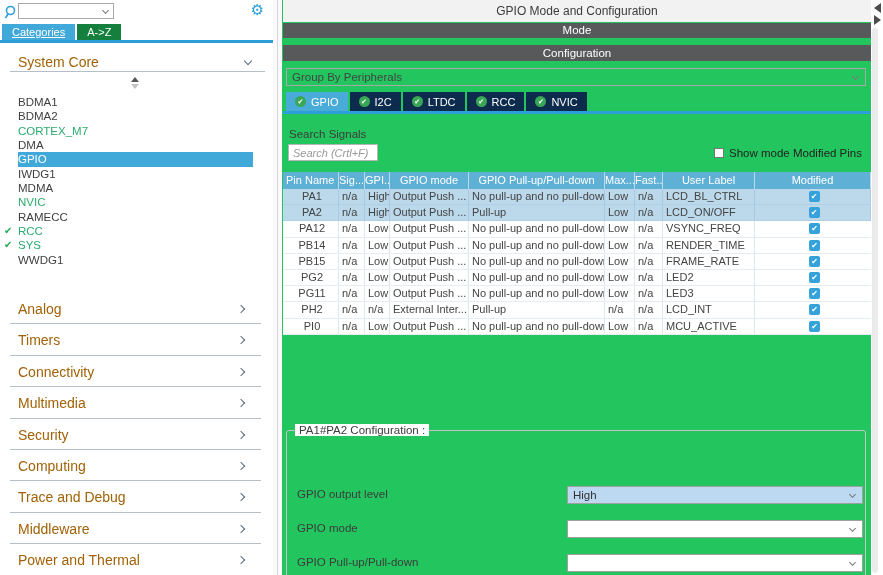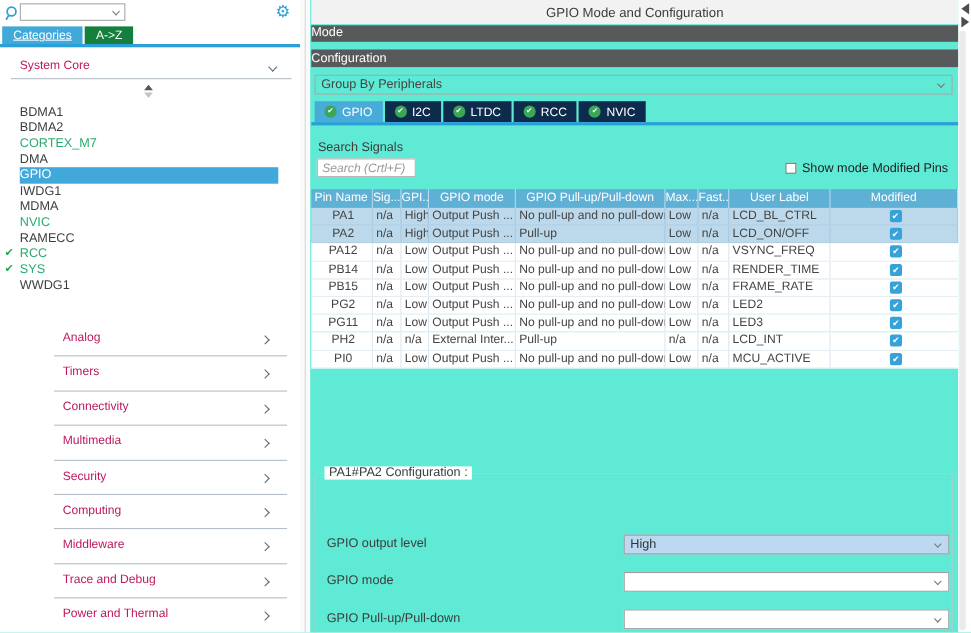--- a/index.html
+++ b/index.html
@@ -15,59 +15,59 @@
            border:1px solid #a9a9a9; background:#fff; }
   .combo .chev { position:absolute; right:5px; top:4px; }
   .gear { position:absolute; right:9px; top:1px; color:#2d9fd8; font-size:15px; cursor:pointer; }
   .lp-tabs { position:absolute; top:24px; left:0; right:0; height:16px; display:flex; gap:2px; padding-left:2px; }
   .lp-tab { padding:0 10px; color:#fff; font-size:11px; line-height:16px; cursor:pointer; }
   .lp-tab.cat { background:#41a8da;text-decoration:underline; }
   .lp-tab.az  { background:#15803d; }
   .blue1 { position:absolute; top:40px; left:0; width:273px; height:3px; background:#2d9fd8; }
 
   .sect { position:relative; }
-  .sect-label { position:absolute; left:18px; font-size:11px; color:#be185d; }
+  .sect-label { position:absolute; left:18px; font-size:14px; color:#a16207; }
   .syscore { position:absolute; top:50px; left:0; right:0; height:21px; }
   .syscore .sect-label { top:4px; }
   .syscore .chev { position:absolute; right:22px; top:8px; }
   .syscore::after { content:""; position:absolute; left:10px; right:8px; bottom:-1px; border-top:1px solid #b6bfc7; }
   .spinner { position:absolute; top:77px; left:131px; }
   .sp-up { width:0; height:0; border-left:4px solid transparent; border-right:4px solid transparent; border-bottom:5px solid #555; margin-bottom:2px; }
   .sp-dn { width:0; height:0; border-left:4px solid transparent; border-right:4px solid transparent; border-top:5px solid #c4c4c4; }
 
   .plist { position:absolute; top:95px; left:0; right:0; }
   .pitem { position:relative; height:14.33px; line-height:14.33px; font-size:11.5px;
            color:#3f3f3f; padding-left:18px; cursor:pointer; white-space:nowrap; }
   .pitem.green { color:#2bab6f; }
   .pitem.checked { color:#2bab6f; }
   .pitem.sel { background:#41a8da; color:#fff; margin-left:18px; margin-right:20px; padding-left:0; }
   .pitem .chk { position:absolute; left:4px; top:0; color:#21a85a; font-size:10px; }
 
-  .cats { position:absolute; top:293px; left:0; right:4px;padding-left:39px; }
+  .cats { position:absolute; top:293px; left:0; right:4px; }
   .cat-row { position:relative; height:31.4px; cursor:pointer; }
   .cat-row .sect-label { top:8px; }
   .cat-row .chev { position:absolute; right:25px; top:13px; }
   .cat-row::after { content:""; position:absolute; left:10px; right:8px; bottom:0; border-top:1px solid #b6bfc7; }
 
   .chev { display:inline-block; width:6px; height:6px;
           border-right:1.4px solid #5a6b7a; border-bottom:1.4px solid #5a6b7a; }
   .chev.down  { transform:rotate(45deg); }
   .chev.right { transform:rotate(-45deg); }
   .chev.gray  { border-color:#7a7a7a; width:5px; height:5px; }
 
   
   .divider { position:absolute; left:273px; top:0; width:9px; height:575px; background:#fafafa; }
   .divider::after { content:""; position:absolute; left:4px; top:0; bottom:0; width:1px; background:#d8d8d8; }
 
   
-  .rp { position:absolute; left:282px; top:0; width:589px; height:575px; background:#5eead4; }
+  .rp { position:absolute; left:282px; top:0; width:589px; height:575px; background:#22c55e; }
   .rp-title { position:absolute; top:0; left:1px; right:0; height:22px; background:#f2f2f2;
               text-align:center; line-height:22px; font-size:12px; color:#3c3c3c; }
   .bar { position:absolute; left:1px; right:0; background:#58595b; color:#fff;
-         text-align:left; font-size:11.5px; cursor:pointer; }
+         text-align:center; font-size:11.5px; cursor:pointer; }
   .bar.mode { top:23px; height:15px; line-height:15px; }
   .bar.conf { top:45px; height:16px; line-height:16px; }
   .groupby { position:absolute; top:68px; left:4px; right:5px; height:18px; border:1px solid #a9a9a9;
              font-size:11.5px; color:#444; line-height:16px; padding-left:5px; cursor:pointer; }
   .groupby .chev { position:absolute; right:7px; top:5px; }
 
   .rtabs { position:absolute; top:92px; left:4px; height:19px; display:flex; gap:2px; }
   .rtab { display:flex; align-items:center; gap:5px; padding:0 9px; color:#fff;
           font-size:11px; background:#0c2b4d; cursor:pointer; }
   .rtab.active { background:#49abd8; }
@@ -187,25 +187,25 @@
       </div>
     <div class="cat-row">
         <span class="sect-label">Security</span>
         <span class="chev right"></span>
       </div>
     <div class="cat-row">
         <span class="sect-label">Computing</span>
         <span class="chev right"></span>
       </div>
     <div class="cat-row">
+        <span class="sect-label">Trace and Debug</span>
+        <span class="chev right"></span>
+      </div>
+    <div class="cat-row">
         <span class="sect-label">Middleware</span>
-        <span class="chev right"></span>
-      </div>
-    <div class="cat-row">
-        <span class="sect-label">Trace and Debug</span>
         <span class="chev right"></span>
       </div>
     <div class="cat-row">
         <span class="sect-label">Power and Thermal</span>
         <span class="chev right"></span>
       </div>
   </div>
 </div>
 
 <div class="divider"></div>

